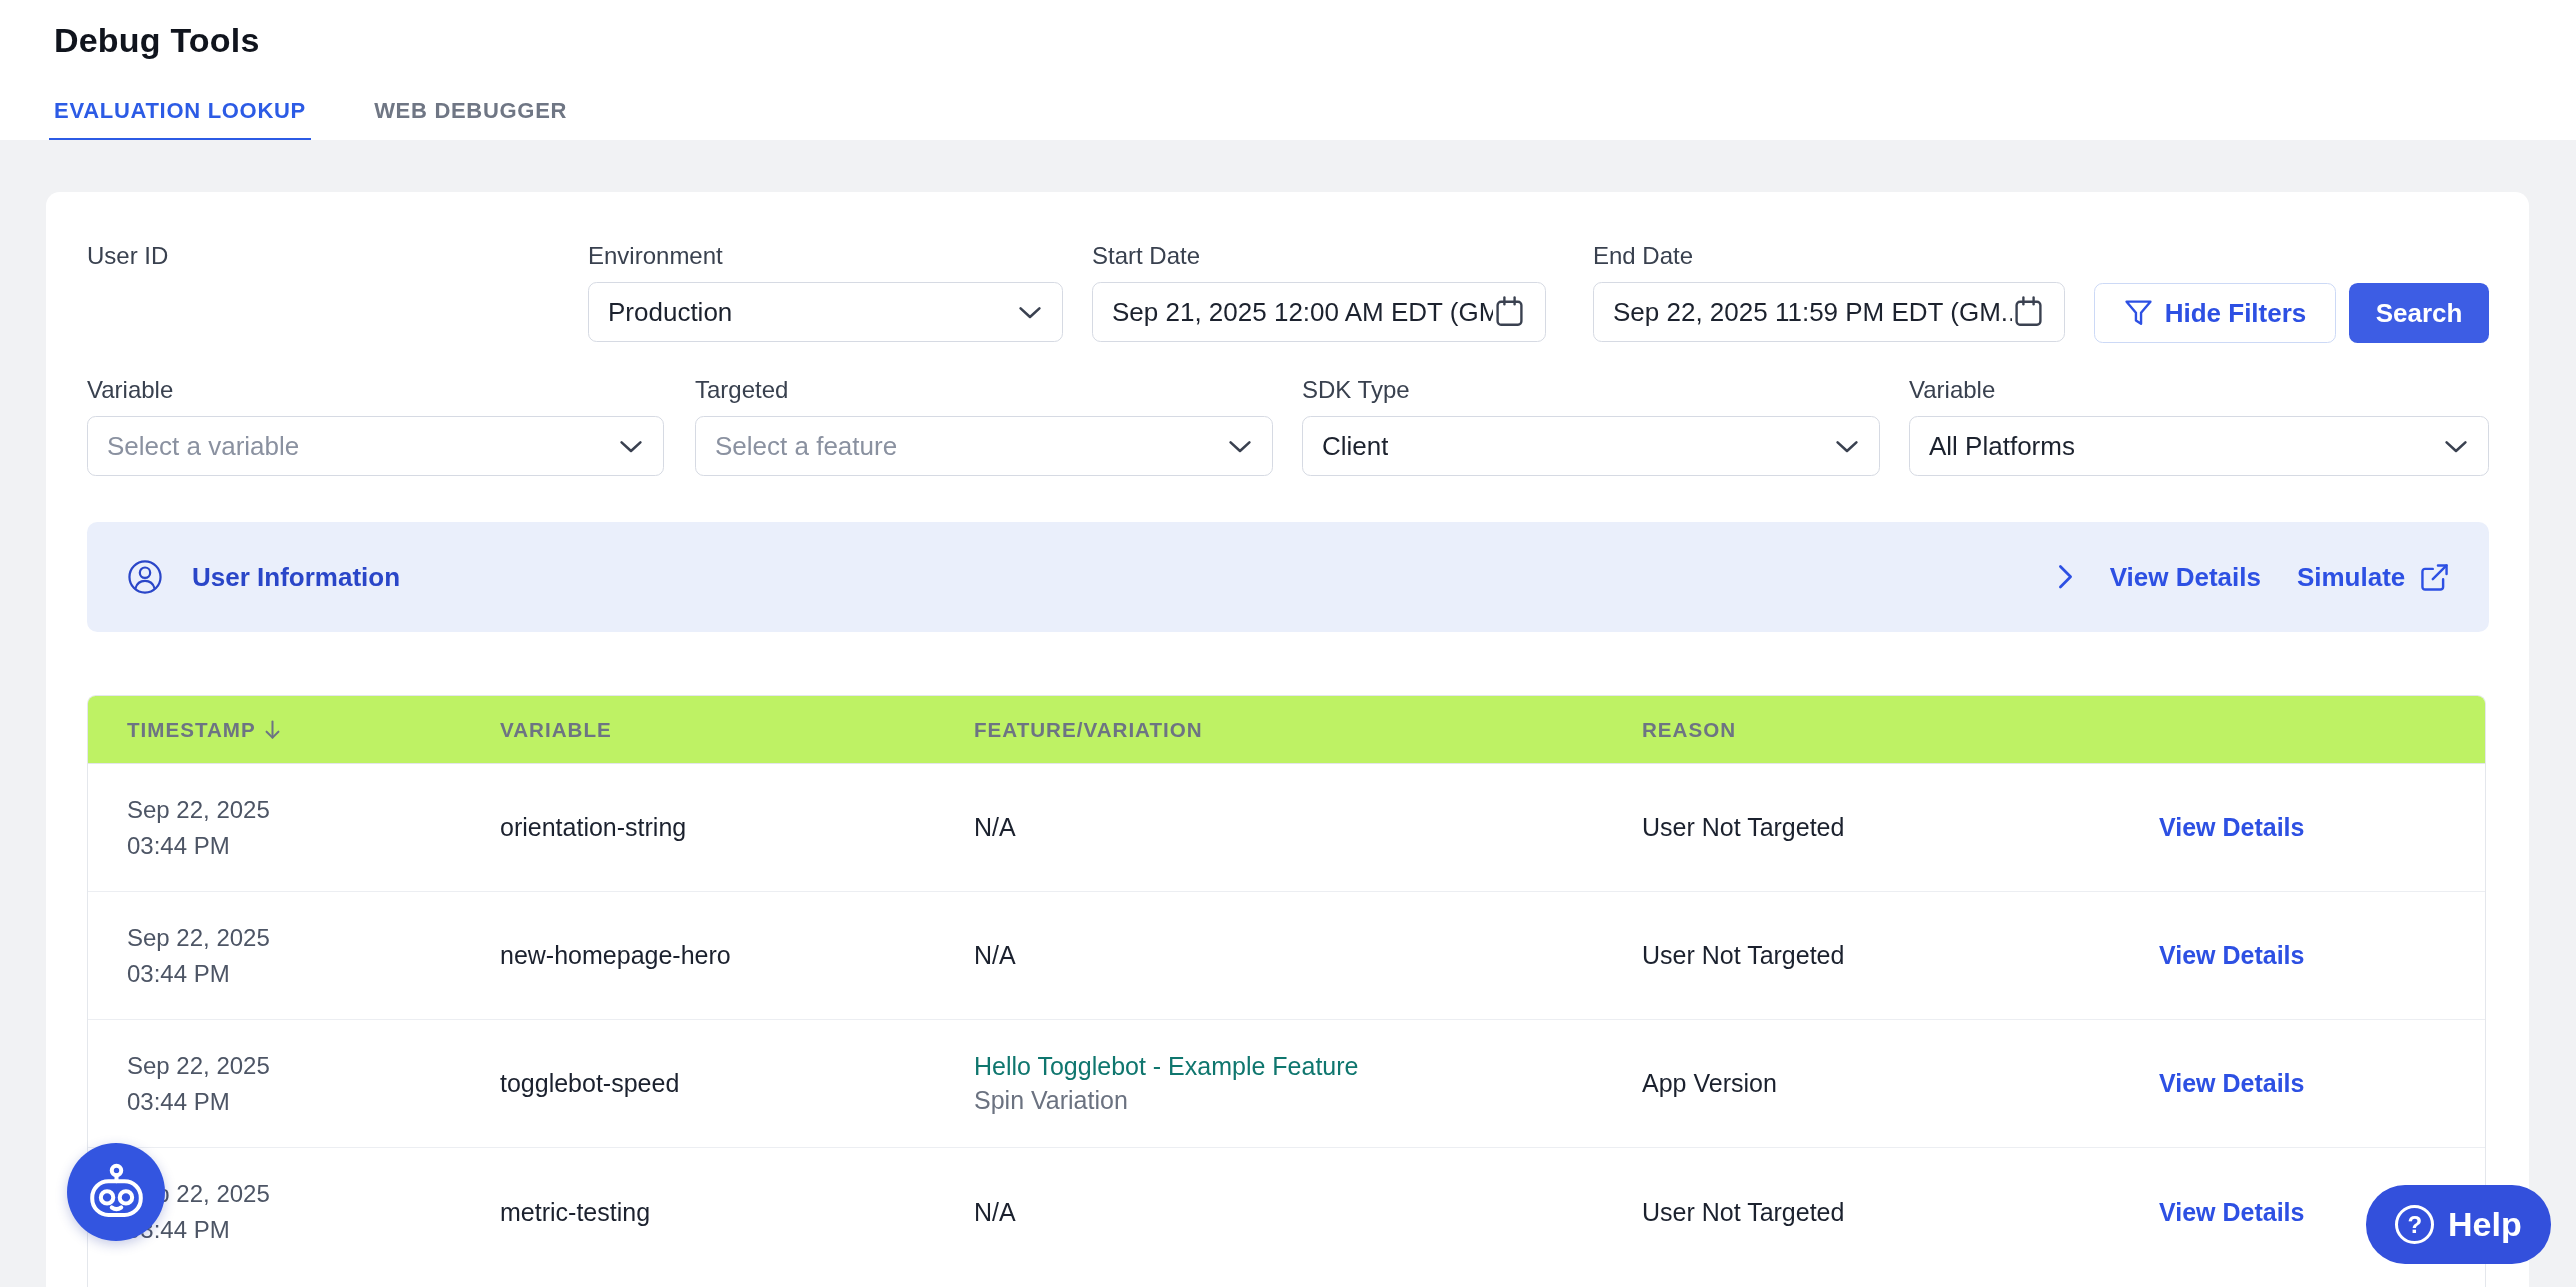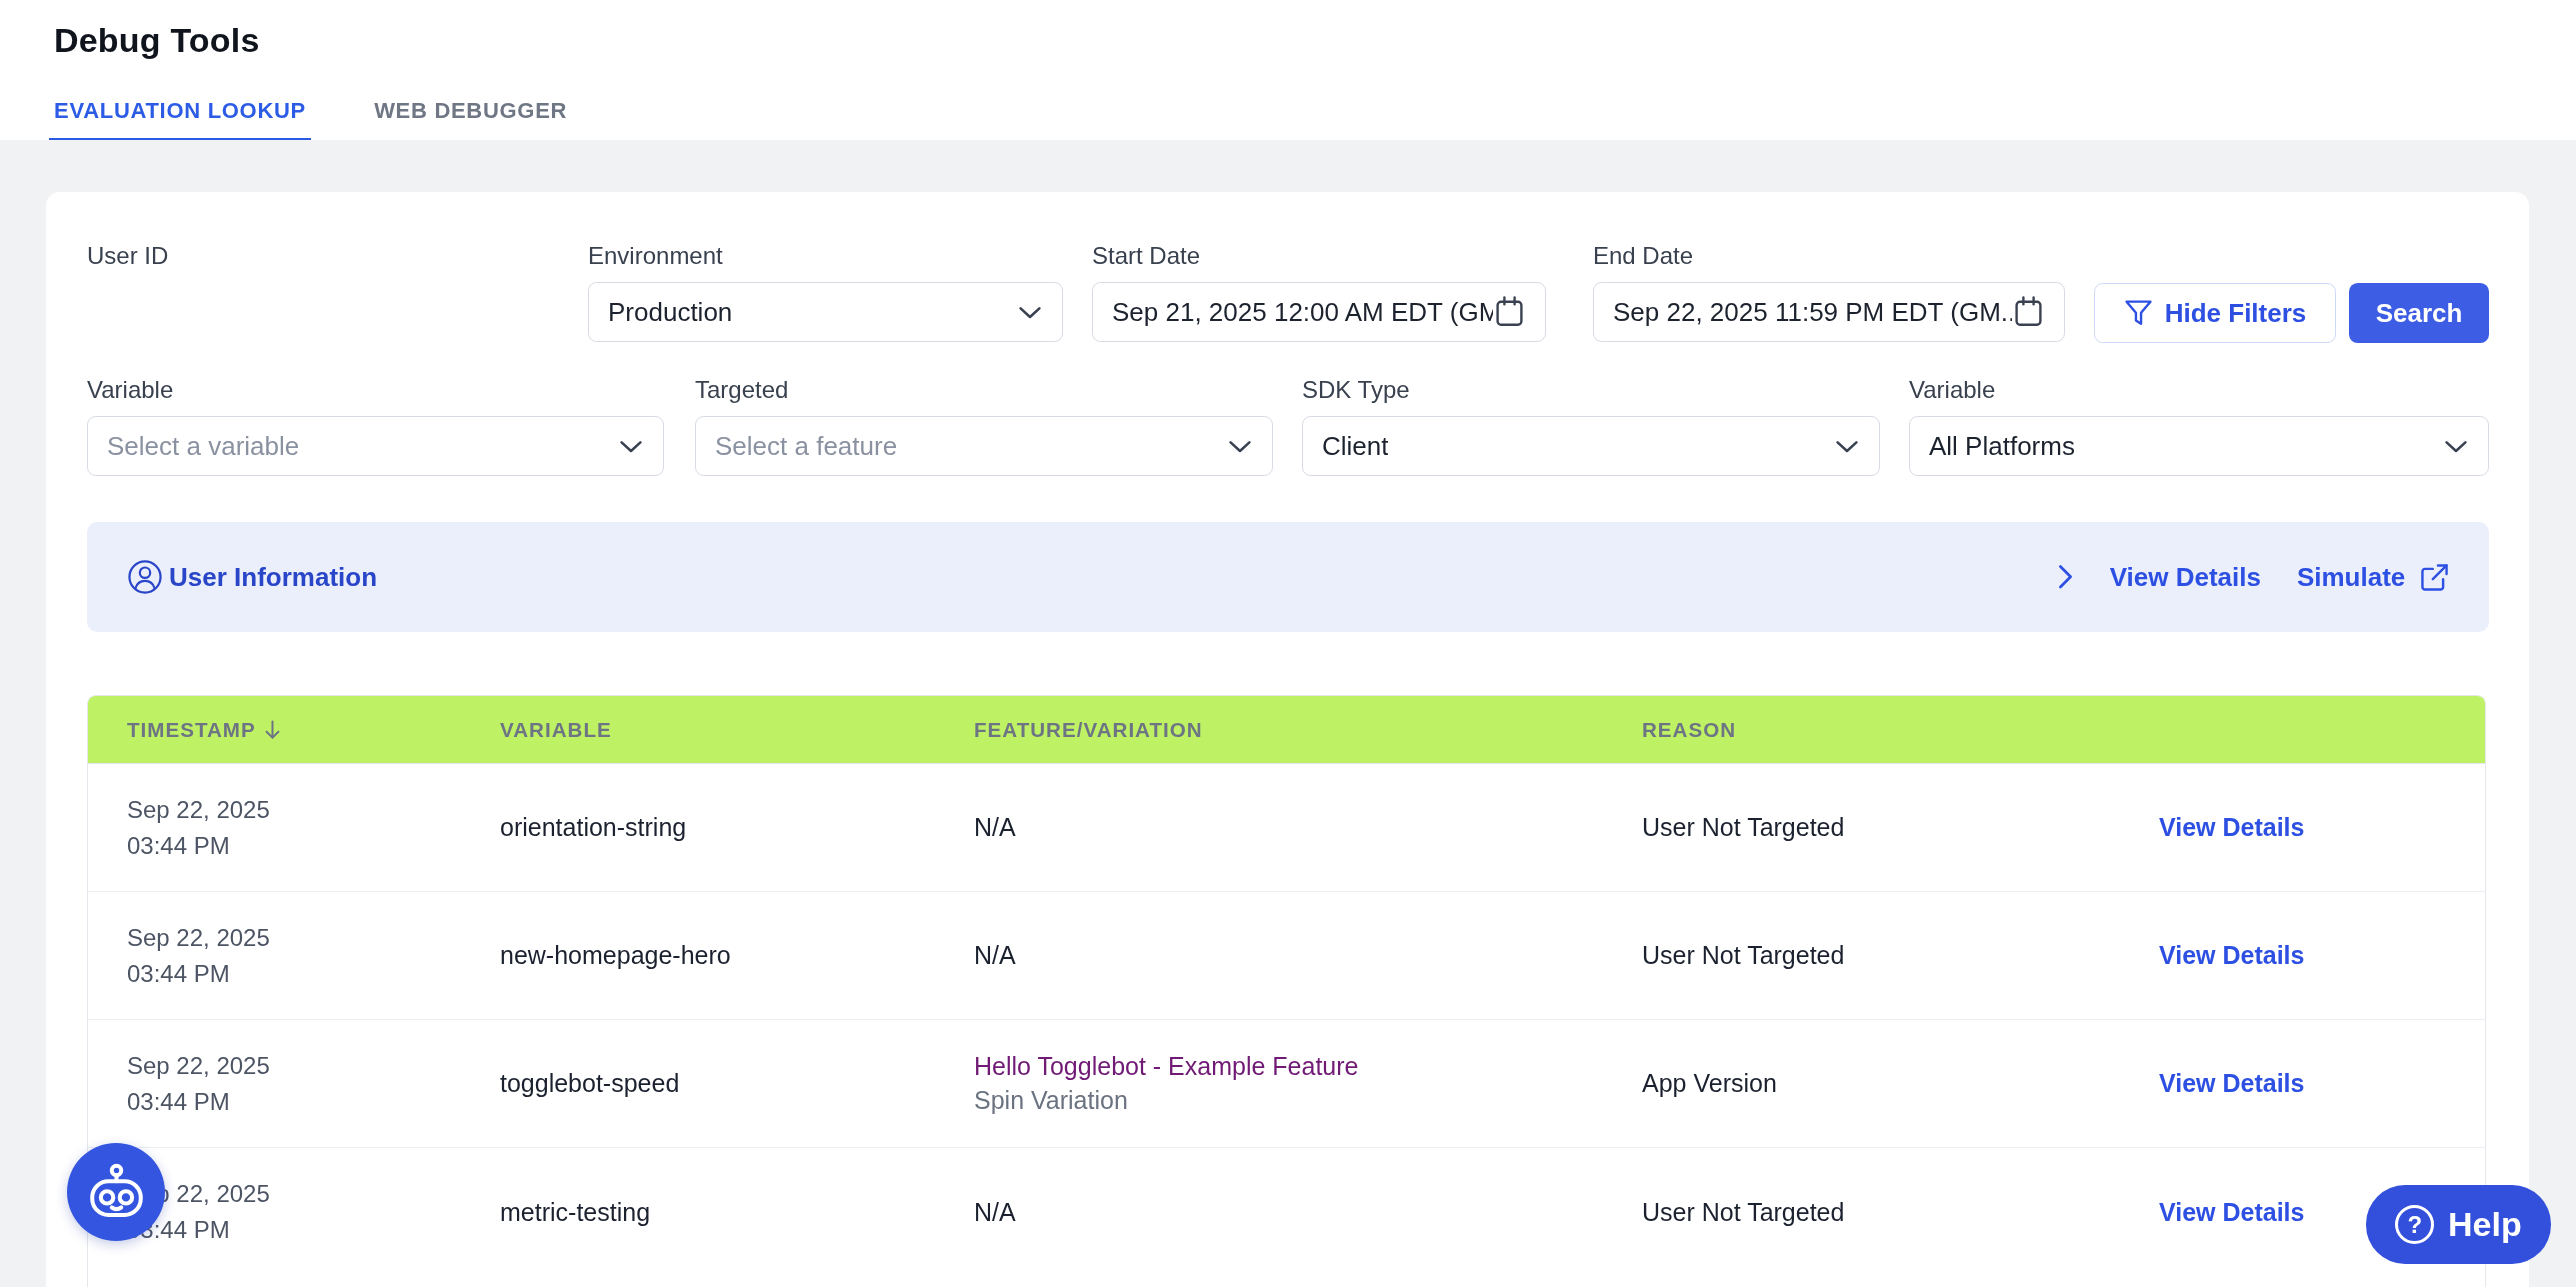--- a/index.html
+++ b/index.html
@@ -36,33 +36,33 @@
   .f-platform { left:1863px; width:580px; }
 
   .btn { position:absolute; top:91px; height:60px; border-radius:8.6px; display:flex; align-items:center; justify-content:center; gap:12px; font-size:26px; font-weight:600; cursor:pointer; }
   .btn-hidefilters { left:2048px; width:242px; background:#ffffff; border:1.7px solid #ccd9f6; color:#2d50e3; }
   .btn-search { left:2303px; width:140px; background:#3d5de4; color:#ffffff; border:none; }
 
   .icon { flex:0 0 auto; display:inline-flex; }
 
   
   .banner { position:absolute; left:41px; top:330px; width:2402px; height:110px; background:#eaeffb; border-radius:10.3px; display:flex; align-items:center; justify-content:space-between; padding:0 39px; }
-  .banner-left { display:flex; align-items:center; gap:5px; color:#2a46c8; font-size:26px; font-weight:600; cursor:pointer; }
+  .banner-left { display:flex; align-items:center; gap:28px; color:#2a46c8; font-size:26px; font-weight:600; cursor:pointer; }
   .banner-right { display:flex; align-items:center; gap:36px; }
   .banner-link { display:flex; align-items:center; gap:13.7px; color:#2d50e3; font-size:26px; font-weight:600; cursor:pointer; }
 
   
   .table { position:absolute; left:41px; top:503px; width:2399px; height:772px; border:1.7px solid #e4e7ec; border-bottom:none; border-radius:8.6px 8.6px 0 0; background:#fff; overflow:hidden; }
   .thead { height:68px; background:#bef264; border-bottom:1.7px solid #e3e6eb; display:grid; grid-template-columns:373px 474px 668px 517px 1fr; align-items:center; padding-left:39px; }
   .th { font-size:20.6px; font-weight:700; letter-spacing:1px; color:#6d7483; display:flex; align-items:center; gap:8.6px; }
   .trow { height:128px; display:grid; grid-template-columns:373px 474px 668px 517px 1fr; align-items:center; padding-left:39px; border-bottom:1.7px solid #eceef2; background:#fff; }
   .trow:last-of-type { border-bottom:none; }
   .td { font-size:25px; color:#1b212e; }
   .td-ts { font-size:24px; color:#4d5565; line-height:36px; }
-  .feature-link { color:#701a75; text-decoration:none; cursor:pointer;text-align:center; }
+  .feature-link { color:#0f766e; text-decoration:none; cursor:pointer;text-align:center; }
   .variation { color:#6b7280; margin-top:5.1px; font-size:25px; }
   .view-details { color:#2d50e3; font-weight:600; text-decoration:none; cursor:pointer; }
   .partial-row { height:128px; background:#fff; }
 
   
   .robot-fab { position:absolute; left:67px; top:1143px; width:98px; height:98px; border-radius:50%; background:#3355e0; display:flex; align-items:center; justify-content:center; cursor:pointer; z-index:20; box-shadow:0 3.4px 12px rgba(30,50,160,0.25); }
   .help-fab { position:absolute; left:2366px; top:1185px; width:185px; height:79px; border-radius:39px; background:#3350dc; display:flex; align-items:center; justify-content:center; gap:13.7px; cursor:pointer; z-index:20; color:#fff; }
   .help-qmark { width:39px; height:39px; border-radius:50%; border:3.4px solid #ffffff; display:flex; align-items:center; justify-content:center; font-size:24px; font-weight:700; color:#fff; }
   .help-label { font-size:34px; font-weight:700; }
 </style>

